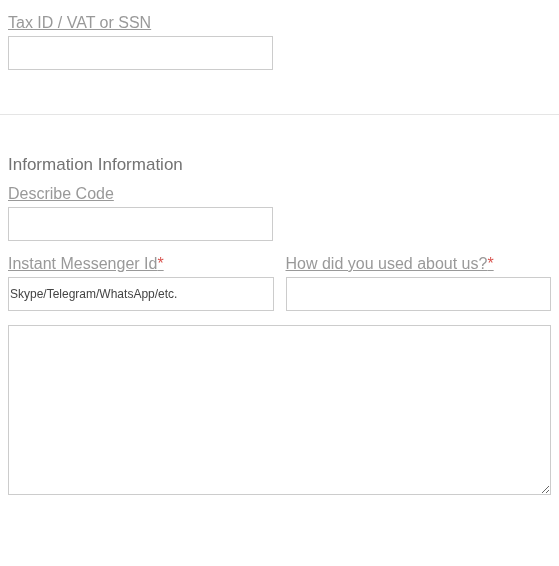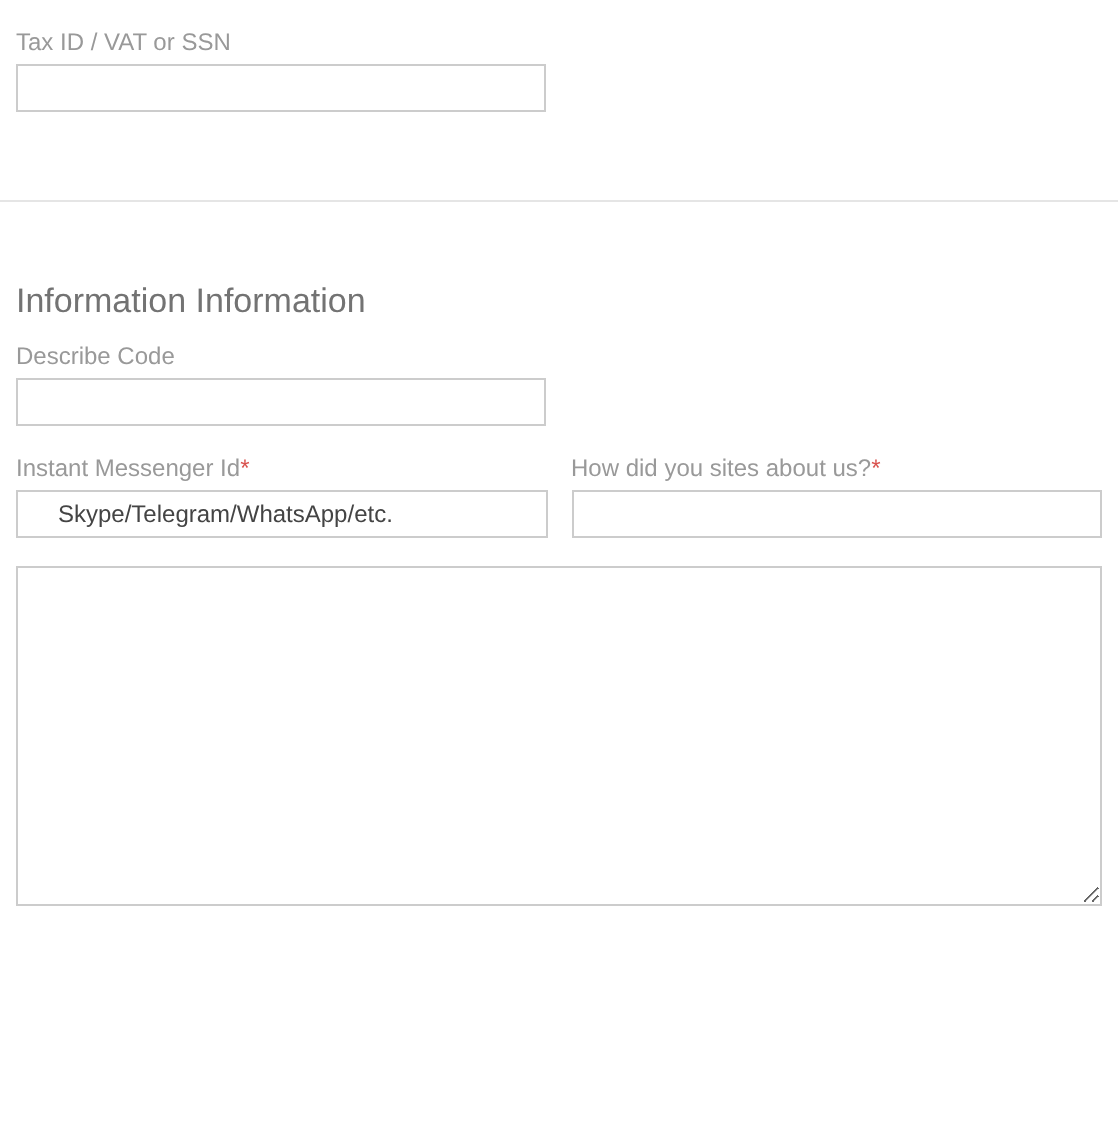--- a/index.html
+++ b/index.html
@@ -17,32 +17,33 @@
     .section {
       padding: 8px 8px 20px 8px;
     }
     .section-title {
       font-size: 17px;
       color: #737373;
       font-weight: normal;
       margin-bottom: 10px;
     }
     .field-label {
-      font-size: 12px;
+      font-size: 16px;
       color: #999;
       margin-bottom: 4px;
       display: block;
+      text-decoration: underline;
     }
     .required {
       color: #d9534f;
     }
     .text-input {
       border: 1px solid #ccc;
-      height: 24px;
-      padding: 3px 20px;
+      height: 34px;
+      padding: 3px 1px;
       font-size: 12px;
       color: #333;
       background: #fff;
       width: 100%;
     }
     .text-input::placeholder {
       color: #444;
     }
     textarea.text-input {
       height: 170px;
@@ -99,21 +100,21 @@
 
   <div class="row field-group">
     <div class="col">
       <label class="field-label">
         <span>Instant Messenger Id</span><span class="required">*</span>
       </label>
       <input type="text" class="text-input" placeholder="Skype/Telegram/WhatsApp/etc." style="">
     </div>
     <div class="col">
       <label class="field-label">
-        <span>How did you sites about us?</span><span class="required">*</span>
+        <span>How did you used about us?</span><span class="required">*</span>
       </label>
       <input type="text" class="text-input" value="" style="">
     </div>
   </div>
 
   <div class="field-group">
     <textarea class="text-input" style=""></textarea>
   </div>
 </div>
 

